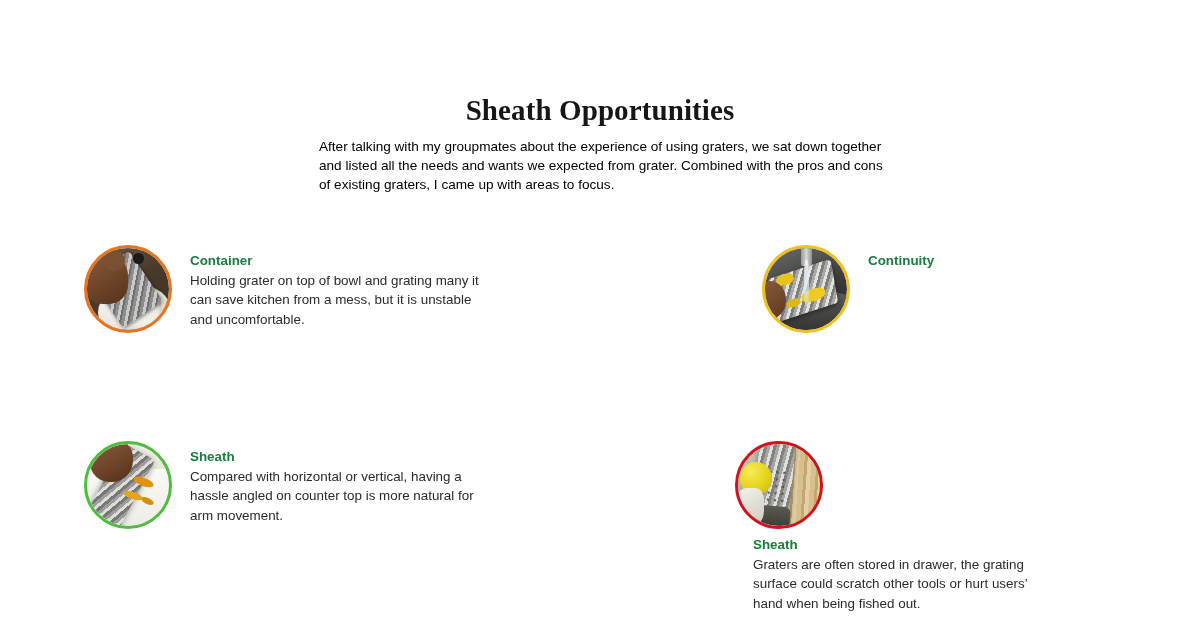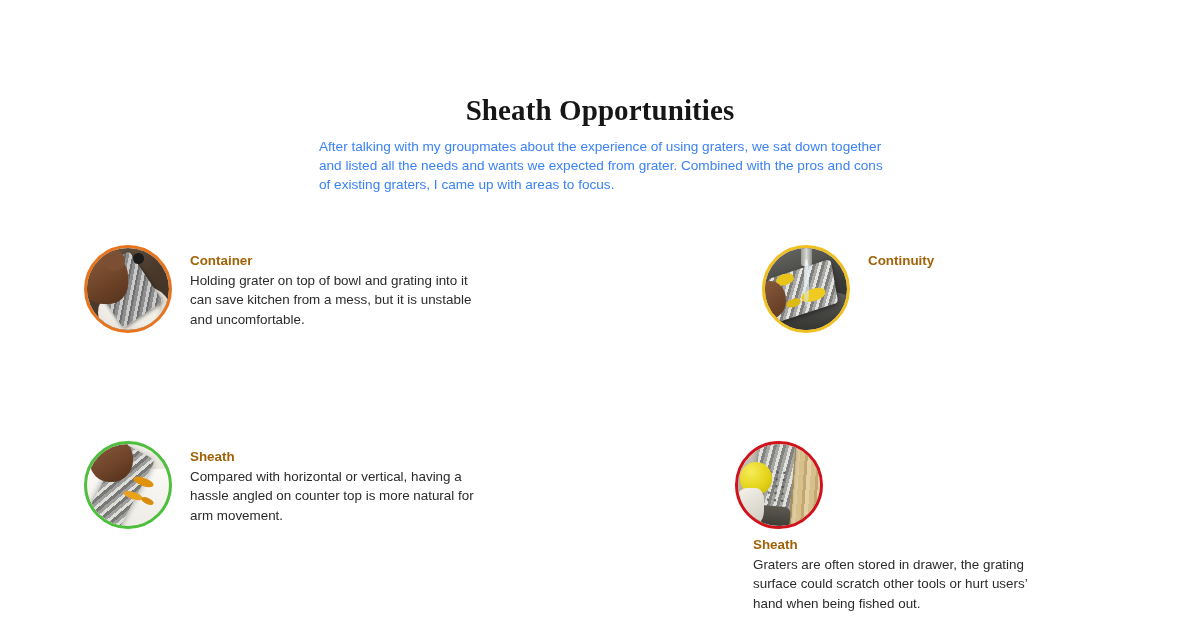--- a/index.html
+++ b/index.html
@@ -31,21 +31,21 @@
     color: #161616;
     line-height: 1.1;
   }
   #intro-paragraph {
     position: absolute;
     left: 319px;
     top: 123px;
     width: 566px;
     font-size: 13.6px;
     line-height: 19.4px;
-    color: #3b82f6;
+    color: #000000;
   }
 
   
   .card {
     position: absolute;
     display: flex;
     align-items: flex-start;
   }
   .card-0 { left: 84px;  top: 245px; }
   .card-1 { left: 762px; top: 245px; }
@@ -79,21 +79,21 @@
   .ring-red    { border-color: #d2121a; }
 
   .card-text {
     margin-left: 18px;
     padding-top: 7px;
     width: 290px;
   }
   .card-title {
     font-size: 13.4px;
     font-weight: bold;
-    color: #a16207;
+    color: #15803d;
     line-height: 17px;
     margin-bottom: 2px;
   }
   .card-desc {
     font-size: 13.4px;
     line-height: 19.4px;
     color: #2b2b2b;
   }
 
   
@@ -150,21 +150,21 @@
       <div class="el s1-bowl2"></div>
       <div class="el s1-cheese"></div>
       <div class="el s1-grater"></div>
       <div class="el s1-hand"></div>
       <div class="el s1-thumb2"></div>
       <div class="el s1-knob"></div>
     </div>
   </div>
   <div class="card-text">
     <div class="card-title">Container</div>
-    <div class="card-desc">Holding grater on top of bowl and grating into it can save kitchen from a mess, but it is unstable and uncomfortable.</div>
+    <div class="card-desc">Holding grater on top of bowl and grating many it can save kitchen from a mess, but it is unstable and uncomfortable.</div>
   </div>
 </div>
 
 <div class="card card-1">
   <div class="thumb ring-yellow" style="border-color: rgb(240, 192, 32);">
     <div class="scene">
       <div class="el s2-bg"></div>
       <div class="el s2-sink"></div>
       <div class="el s2-plate"></div>
       <div class="el s2-chz1"></div>

